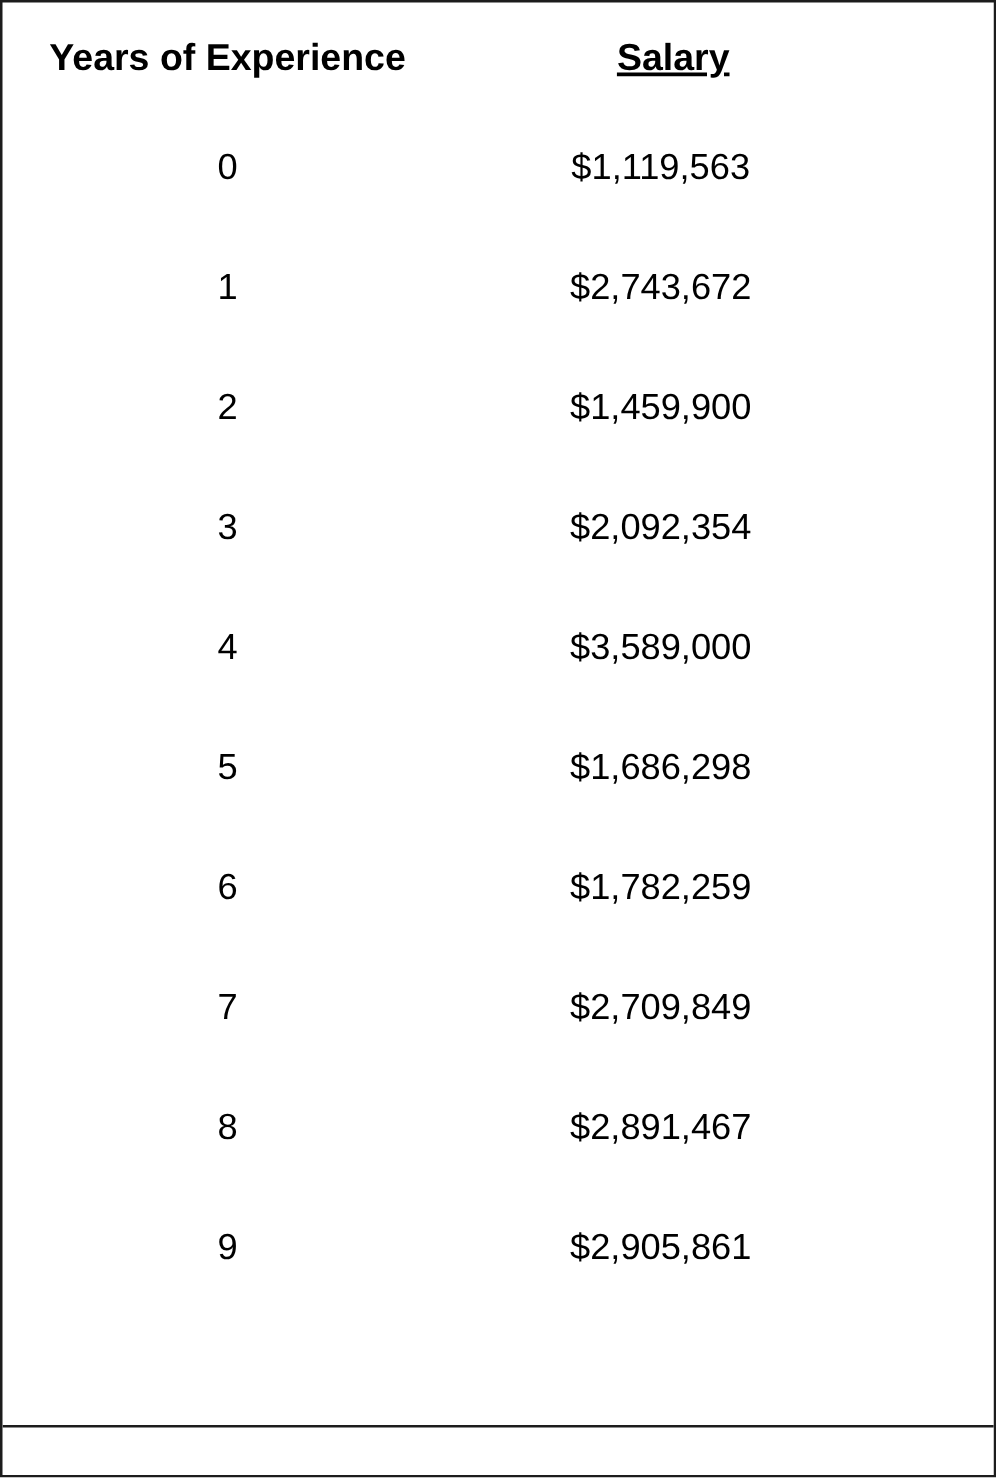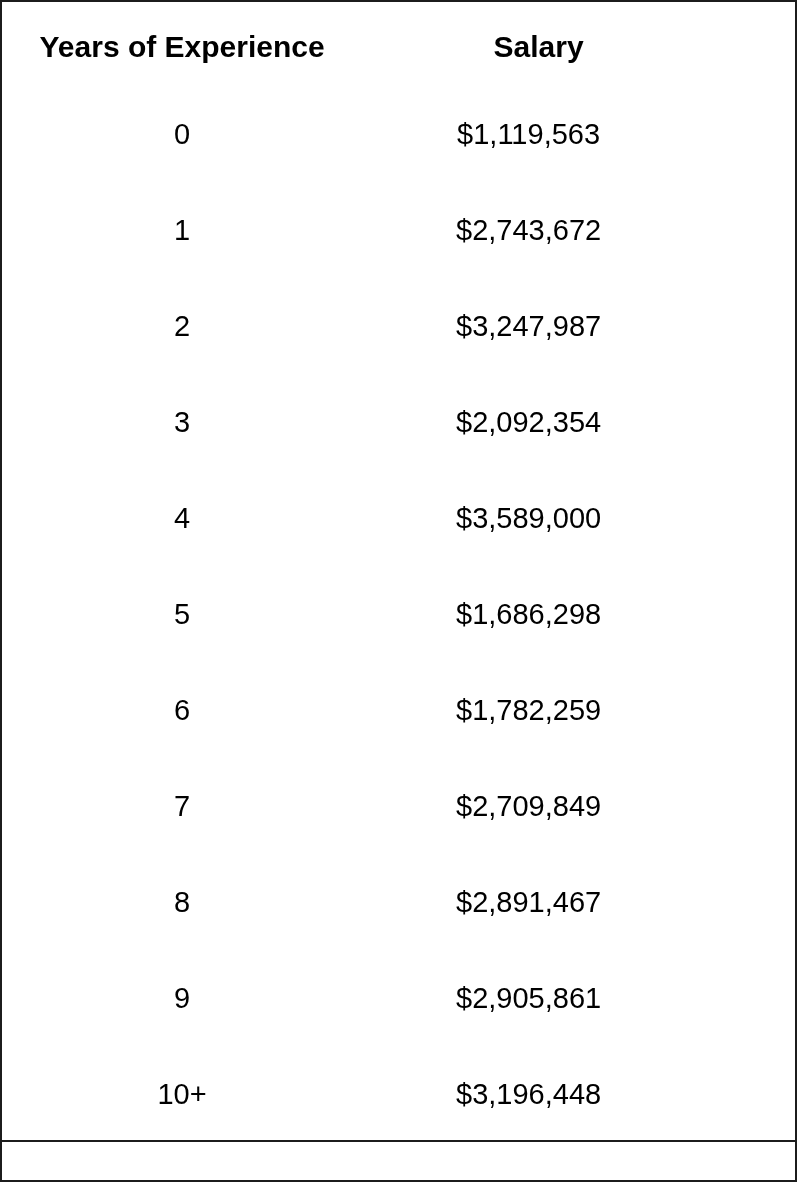--- a/index.html
+++ b/index.html
@@ -41,20 +41,21 @@
   }
   table.salary-table thead th.col-years {
     width: 50%;
     text-align: center;
     padding-left: 0;
   }
   table.salary-table thead th.col-salary {
     width: 50%;
     text-align: center;
     padding-right: 80px;
+    text-decoration: underline;
   }
   table.salary-table tbody td {
     font-size: 29px;
     color: #000000;
     text-align: center;
     vertical-align: middle;
     height: 96px;
     padding: 0;
     font-weight: normal;
   }
@@ -90,21 +91,21 @@
         <tr>
           <td class="cell-years">0</td>
           <td class="cell-salary">$1,119,563</td>
         </tr>
         <tr>
           <td class="cell-years">1</td>
           <td class="cell-salary">$2,743,672</td>
         </tr>
         <tr>
           <td class="cell-years">2</td>
-          <td class="cell-salary">$3,247,987</td>
+          <td class="cell-salary">$1,459,900</td>
         </tr>
         <tr>
           <td class="cell-years">3</td>
           <td class="cell-salary">$2,092,354</td>
         </tr>
         <tr>
           <td class="cell-years">4</td>
           <td class="cell-salary">$3,589,000</td>
         </tr>
         <tr>
@@ -120,21 +121,17 @@
           <td class="cell-salary">$2,709,849</td>
         </tr>
         <tr>
           <td class="cell-years">8</td>
           <td class="cell-salary">$2,891,467</td>
         </tr>
         <tr>
           <td class="cell-years">9</td>
           <td class="cell-salary">$2,905,861</td>
         </tr>
-        <tr>
-          <td class="cell-years">10+</td>
-          <td class="cell-salary">$3,196,448</td>
-        </tr>
       </tbody>
     </table>
   </div>
   <div class="bottom-rule"></div>
 </div>
 
 </body></html>

